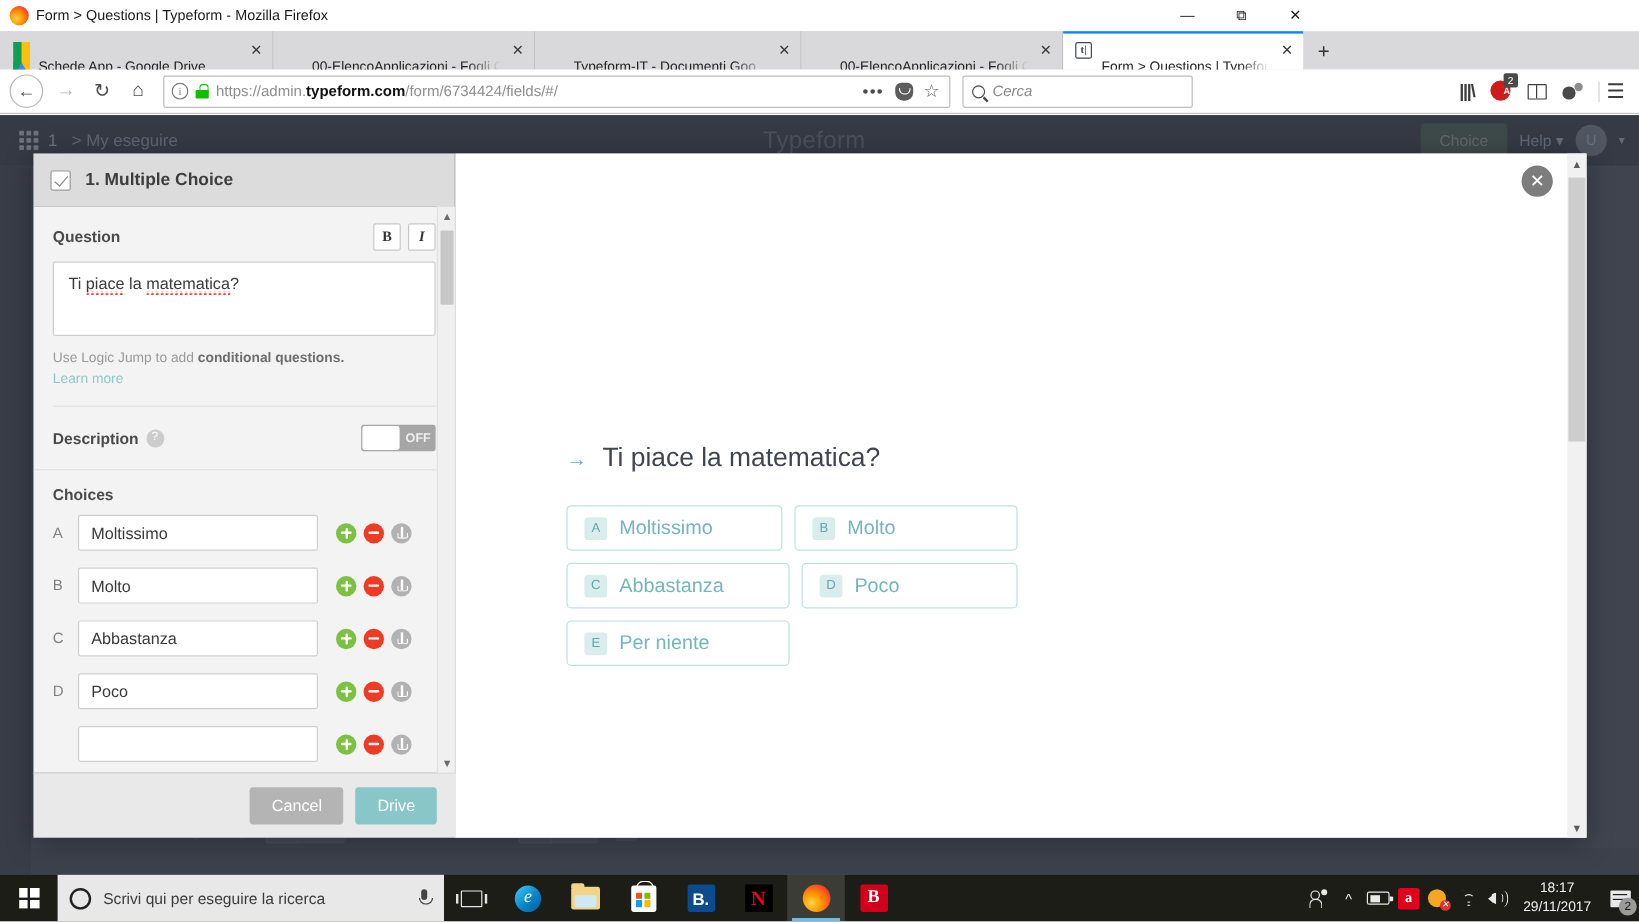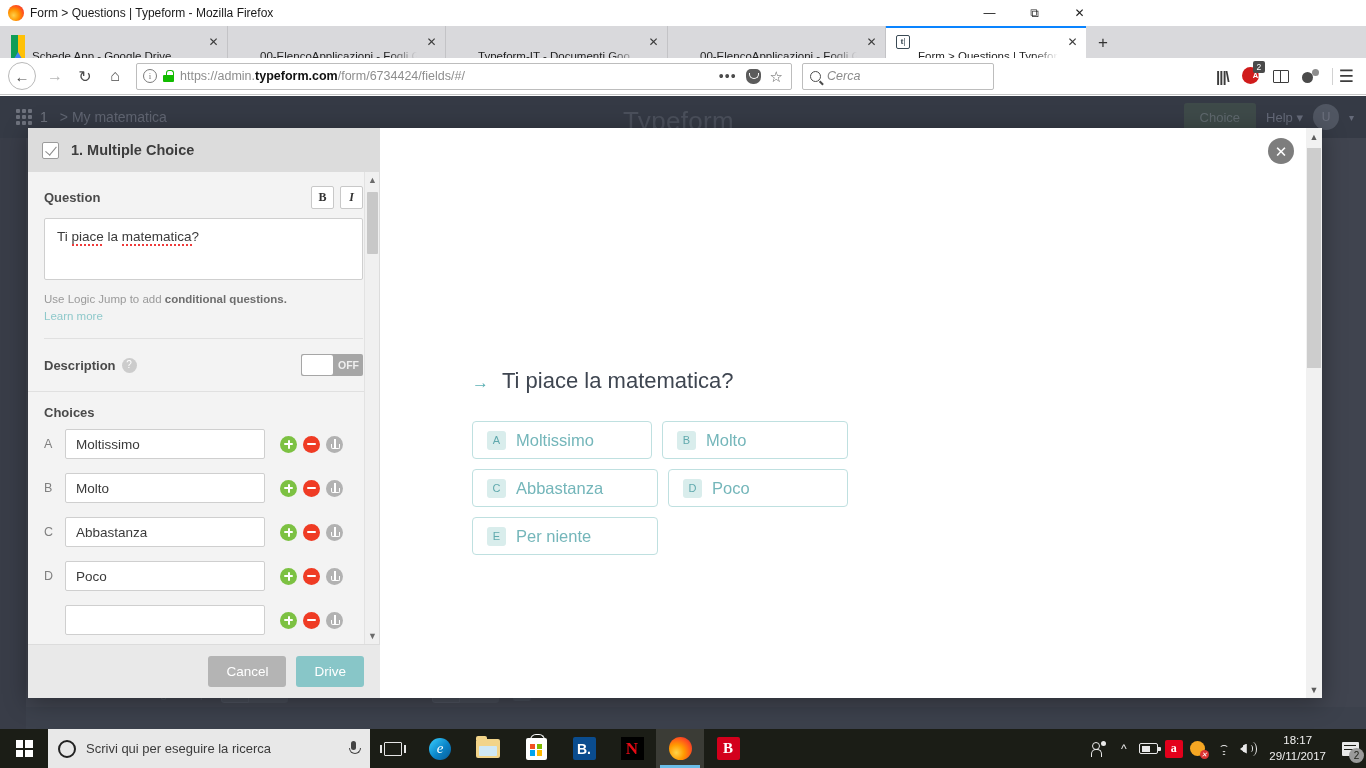--- a/index.html
+++ b/index.html
@@ -177,21 +177,21 @@
     position: absolute; left: 0; top: 0; width: 1366px; height: 42px;
     background: #3d434f; display: flex; align-items: center; padding: 0 8px;
   }
   .tf-grid { width: 16px; height: 16px; margin: 0 8px 0 8px; display: grid;
     grid-template-columns: repeat(3, 1fr); grid-template-rows: repeat(3, 1fr); gap: 2px; flex: none; }
   .tf-grid i { background: #8e93a0; border-radius: 1px; display: block; }
   .tf-ws { font-size: 14px; color: #8e93a0; }
   .tf-crumb { font-size: 14px; color: #7b8090; margin-left: 12px; }
   .tf-brand {
     position: absolute; left: 0; right: 9px; top: 10px; text-align: center;
-    font-size: 26px; color: #5c6270; letter-spacing: .3px;
+    font-size: 20px; color: #5c6270; letter-spacing: .3px;
   }
   .tf-right { margin-left: auto; display: flex; align-items: center; gap: 10px; padding-right: 4px; }
   .tf-upgrade {
     background: #4a5a55; color: #79858a; font-size: 13px; padding: 7px 16px; border-radius: 3px;
   }
   .tf-help { color: #81879a; font-size: 13px; }
   .tf-avatar {
     width: 26px; height: 26px; border-radius: 50%; background: #646b79; color: #8b90a0;
     display: flex; align-items: center; justify-content: center; font-size: 12px;
   }
@@ -622,21 +622,21 @@
           <i></i>
           <i></i>
           <i></i>
           <i></i>
           <i></i>
           <i></i>
           <i></i>
           <i></i>
         </span>
       <span class="tf-ws">1</span>
-      <span class="tf-crumb"><span>&gt;</span> <span>My matematica</span></span>
+      <span class="tf-crumb"><span>&gt;</span> <span>My eseguire</span></span>
       <span class="tf-brand">Typeform</span>
       <span class="tf-right">
         <span class="tf-upgrade">Choice</span>
         <span class="tf-help"><span>Help</span> <span>▾</span></span>
         <span class="tf-avatar">U</span>
         <span class="tf-caret">▾</span>
       </span>
     </div>
     <div class="tf-body">
       <div class="tf-rail"></div>

